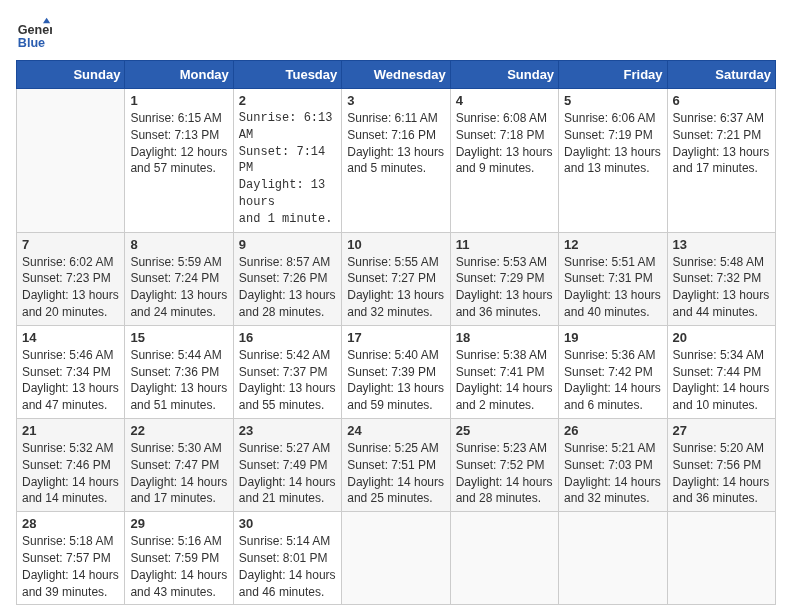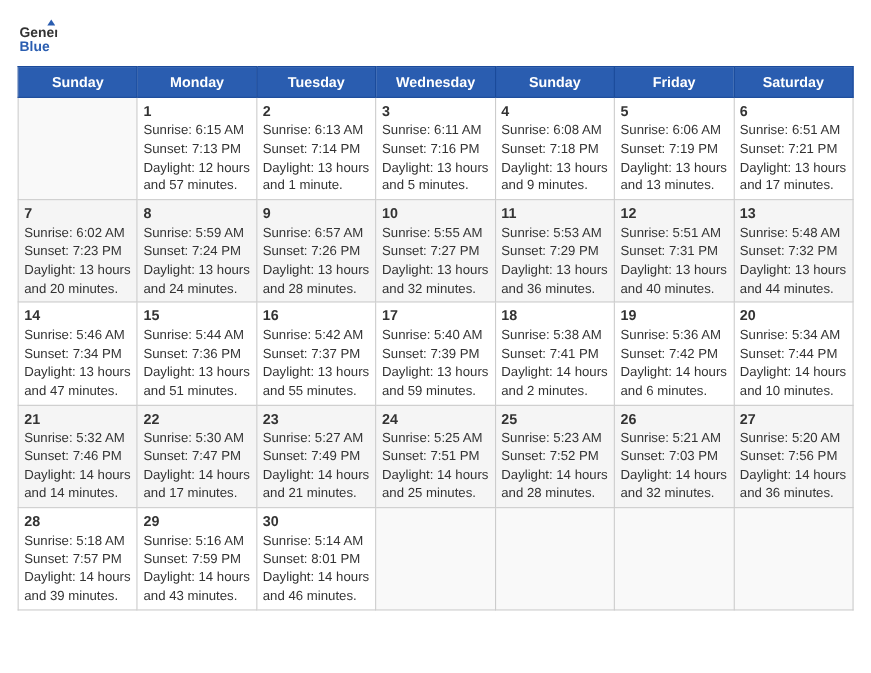--- a/index.html
+++ b/index.html
@@ -46,21 +46,21 @@
     }
     .calendar {
       width: 100%;
       border-collapse: collapse;
       font-size: 11px;
     }
     .calendar th {
       background: #2a5db0;
       color: #fff;
       padding: 6px 4px;
-      text-align: center;
+      text-align: right;
       font-size: 13px;
       font-weight: bold;
       border: 1px solid #1a4a9a;
     }
     .calendar td {
       vertical-align: top;
       padding: 4px 5px;
       border: 1px solid #ccc;
       min-height: 80px;
       width: 108px;
@@ -125,21 +125,21 @@
         <td class="empty-cell"></td>
         <td>
           <div class="day-number">1</div>
           <div class="day-info" style="white-space: pre-line;">Sunrise: 6:15 AM
 Sunset: 7:13 PM
 Daylight: 12 hours
 and 57 minutes.</div>
         </td>
         <td>
           <div class="day-number">2</div>
-          <div class="day-info" style="white-space: pre-line;">Sunrise: 6:13 AM
+          <div class="day-info" style="white-space: pre-line; font-family: Liberation Mono, monospace;">Sunrise: 6:13 AM
 Sunset: 7:14 PM
 Daylight: 13 hours
 and 1 minute.</div>
         </td>
         <td>
           <div class="day-number">3</div>
           <div class="day-info" style="white-space: pre-line;">Sunrise: 6:11 AM
 Sunset: 7:16 PM
 Daylight: 13 hours
 and 5 minutes.</div>
@@ -153,21 +153,21 @@
         </td>
         <td>
           <div class="day-number">5</div>
           <div class="day-info" style="white-space: pre-line;">Sunrise: 6:06 AM
 Sunset: 7:19 PM
 Daylight: 13 hours
 and 13 minutes.</div>
         </td>
         <td>
           <div class="day-number">6</div>
-          <div class="day-info" style="white-space: pre-line;">Sunrise: 6:51 AM
+          <div class="day-info" style="white-space: pre-line;">Sunrise: 6:37 AM
 Sunset: 7:21 PM
 Daylight: 13 hours
 and 17 minutes.</div>
         </td>
       </tr>
       <tr>
         <td>
           <div class="day-number">7</div>
           <div class="day-info" style="white-space: pre-line;">Sunrise: 6:02 AM
 Sunset: 7:23 PM
@@ -176,21 +176,21 @@
         </td>
         <td>
           <div class="day-number">8</div>
           <div class="day-info" style="white-space: pre-line;">Sunrise: 5:59 AM
 Sunset: 7:24 PM
 Daylight: 13 hours
 and 24 minutes.</div>
         </td>
         <td>
           <div class="day-number">9</div>
-          <div class="day-info" style="white-space: pre-line;">Sunrise: 6:57 AM
+          <div class="day-info" style="white-space: pre-line;">Sunrise: 8:57 AM
 Sunset: 7:26 PM
 Daylight: 13 hours
 and 28 minutes.</div>
         </td>
         <td>
           <div class="day-number">10</div>
           <div class="day-info" style="white-space: pre-line;">Sunrise: 5:55 AM
 Sunset: 7:27 PM
 Daylight: 13 hours
 and 32 minutes.</div>

